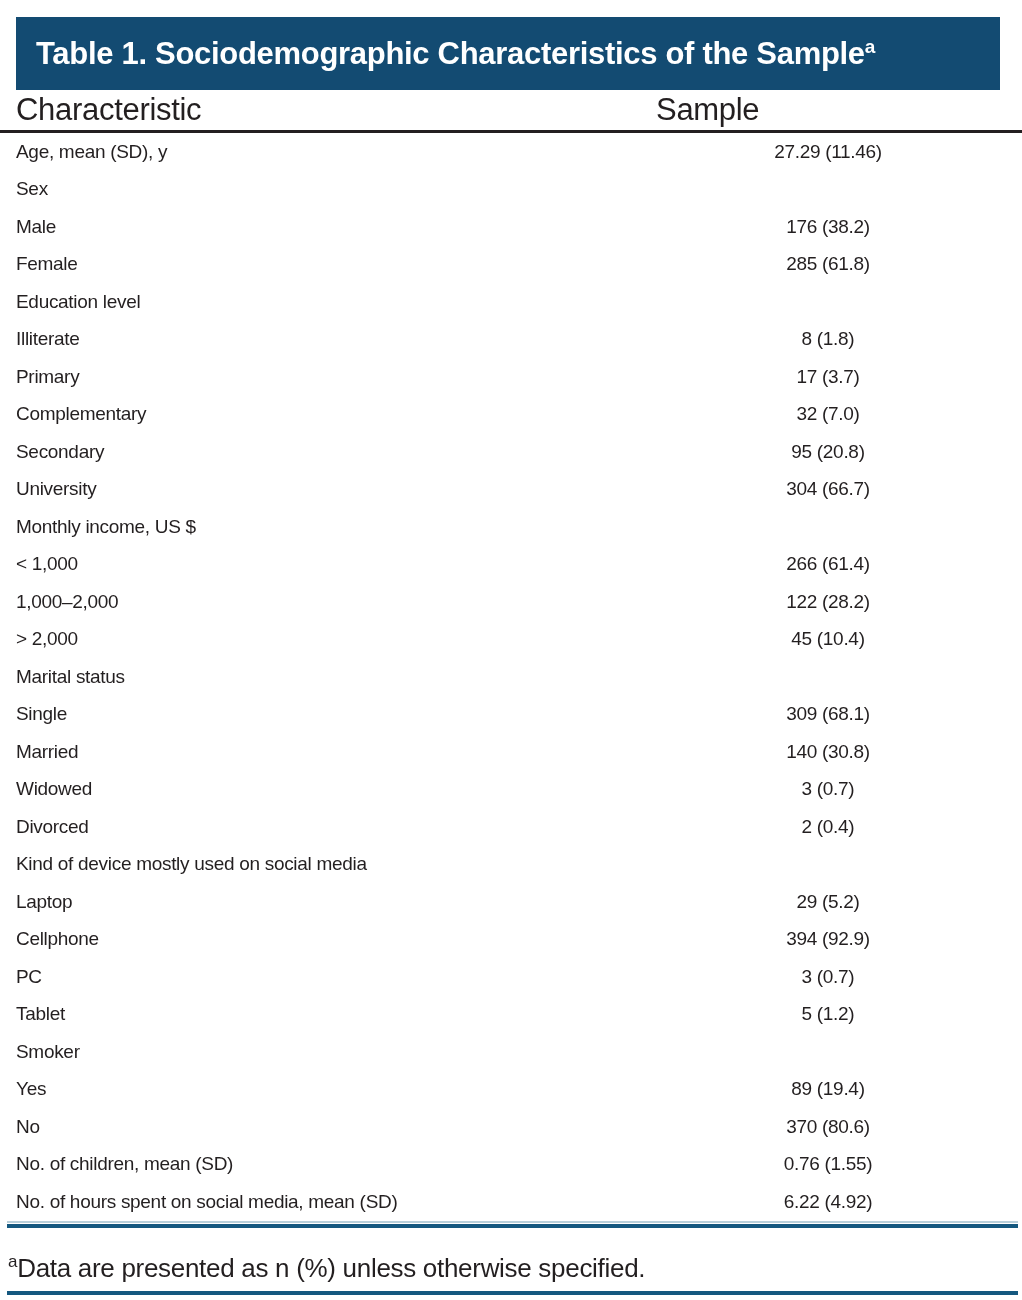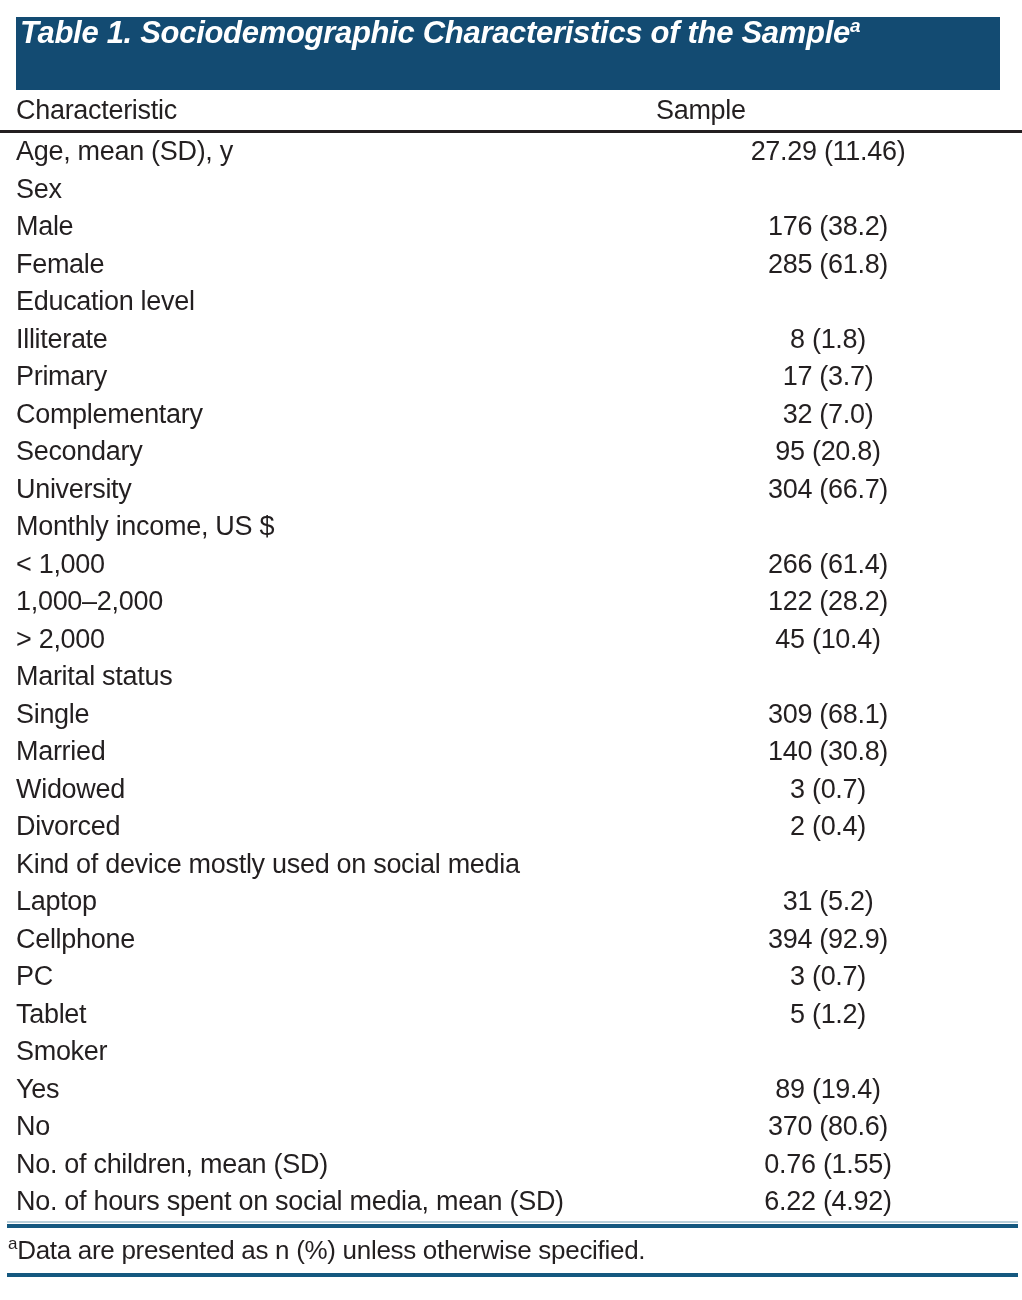--- a/index.html
+++ b/index.html
@@ -10,38 +10,38 @@
   }
   html,body{margin:0;padding:0;}
   body{
     width:1022px;height:1300px;background:#ffffff;
     font-family:"Liberation Sans", sans-serif;
     color:var(--text);
   }
   .page{position:relative;width:1022px;height:1300px;overflow:hidden;background:#fff;}
   .title-band{
     margin:17px 22px 0 16px;width:984px;height:73px;box-sizing:border-box;
-    background:var(--navy);display:flex;padding-left:4px;font-style:italic;
+    background:var(--navy);display:flex;align-items:center;padding-left:20px;
   }
   .title{color:#ffffff;font-weight:bold;font-size:31px;letter-spacing:-0.3px;line-height:1;}
   .title sup{font-size:19px;line-height:0;vertical-align:super;}
-  .col-header{display:flex;align-items:center;height:40px;font-size:27px;letter-spacing:-0.3px;}
+  .col-header{display:flex;align-items:center;height:40px;font-size:31px;letter-spacing:-0.3px;}
   .col-left{flex:1;padding-left:16px;}
   .col-right{width:344px;margin-right:22px;text-align:left;}
   .rule-black{height:3px;background:var(--text);width:1022px;}
   .tbody{width:1022px;}
-  .row{display:flex;align-items:center;height:37.5px;font-size:27px;letter-spacing:-0.3px;}
+  .row{display:flex;align-items:center;height:37.5px;font-size:19px;letter-spacing:-0.3px;}
   .cell-label{flex:1;padding-left:16px;white-space:nowrap;overflow:hidden;}
   .cell-label.indent{}
   .cell-value{width:344px;margin-right:22px;text-align:center;white-space:nowrap;}
   .rule-blue-light{height:2px;background:var(--blue-light);margin-left:7px;width:1011px;}
   .rule-gap{height:1px;background:#ffffff;margin-left:7px;width:1011px;}
   .rule-blue{height:4px;background:var(--blue);margin-left:7px;width:1011px;}
   .footnote{
-    padding:7px 0 8px 8px;font-size:26px;letter-spacing:-0.3px;line-height:30px;
+    padding:25px 0 8px 8px;font-size:26px;letter-spacing:-0.3px;line-height:30px;
   }
   .footnote sup{font-size:17px;line-height:0;vertical-align:super;}
 </style>
 </head>
 <body>
 
 <div class="page">
 
   <div class="title-band">
     <span class="title"><span>Table 1. Sociodemographic Characteristics of the Sample</span><sup>a</sup></span>
@@ -150,21 +150,21 @@
     <div class="cell-value">2 (0.4)</div>
   </div>
 
   <div class="row">
     <div class="cell-label">Kind of device mostly used on social media</div>
     <div class="cell-value"></div>
   </div>
 
   <div class="row">
     <div class="cell-label indent">Laptop</div>
-    <div class="cell-value">31 (5.2)</div>
+    <div class="cell-value">29 (5.2)</div>
   </div>
 
   <div class="row">
     <div class="cell-label indent">Cellphone</div>
     <div class="cell-value">394 (92.9)</div>
   </div>
 
   <div class="row">
     <div class="cell-label indent">PC</div>
     <div class="cell-value">3 (0.7)</div>

